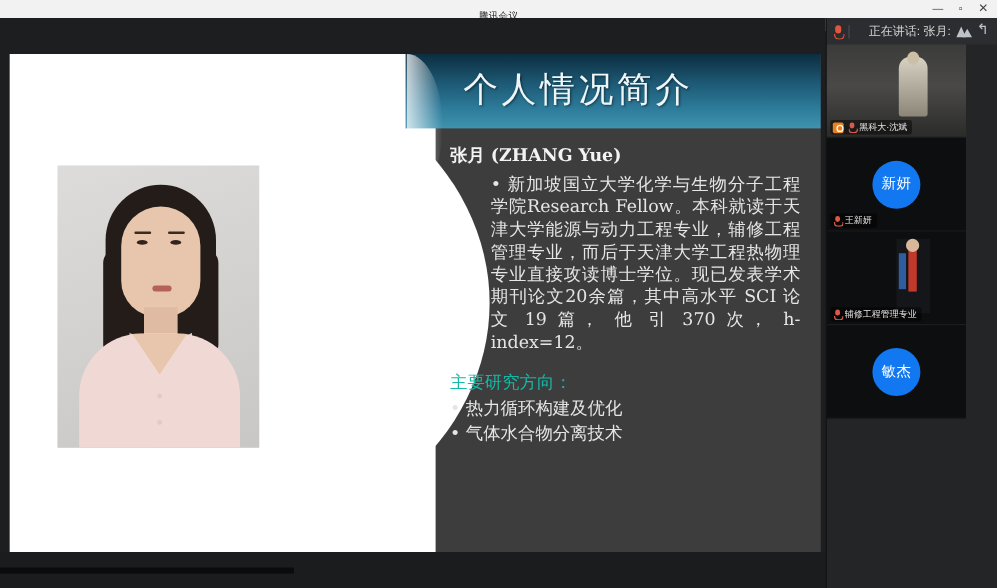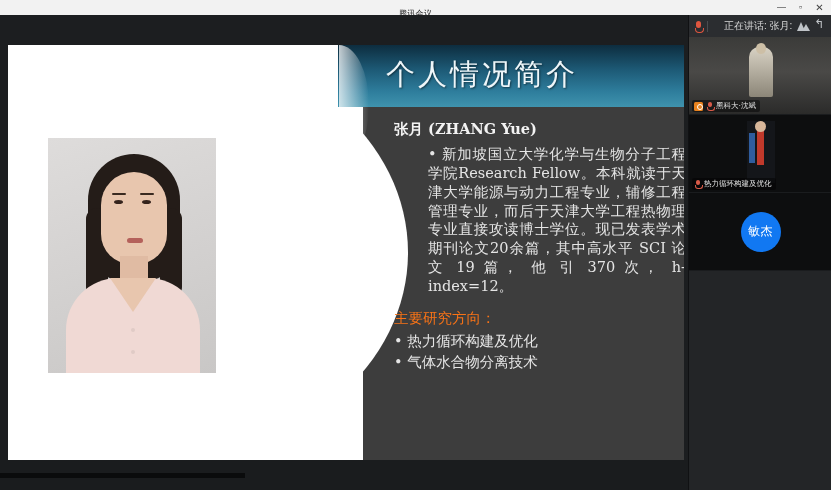--- a/index.html
+++ b/index.html
@@ -121,37 +121,37 @@
     position:absolute; left:18px; top:140px; width:134px; height:100px;
     background:#f0d9d4; border-radius:52px 52px 0 0;
   }
   .p-collar {
     position:absolute; left:62px; top:140px; width:46px; height:34px;
     background:#e8c6ae; clip-path: polygon(0 0, 100% 0, 50% 100%);
   }
   .p-btn { position:absolute; left:83px; width:4px;height:4px;background:#e0cbc6;border-radius:50%;}
 
   .slide-body {
-    position: absolute; left: 386px; top: 75px;
+    position: absolute; left: 367px; top: 75px;
     width: 292px;
     color: #e9e9e9;
   }
   .sb-name {
     font-family: "DejaVu Serif", "Liberation Serif", serif;
     font-weight: bold; font-size: 14.5px; margin-bottom: 6px;
     color: #f3f3f3;
   }
   .sb-para {
     font-family: "DejaVu Serif", "Liberation Serif", serif;
     font-size: 14.5px; line-height: 1.30; text-align: justify;
     color: #e5e5e5; margin-bottom: 13px; margin-left: 34px;
   }
   .sb-sub {
     font-family: "DejaVu Serif", "Liberation Serif", serif;
-    font-size: 14.5px; color: #f97316; margin-bottom: 3px;
+    font-size: 14.5px; color: #14b8a6; margin-bottom: 3px;
   }
   .sb-li {
     font-family: "DejaVu Serif", "Liberation Serif", serif;
     font-size: 14.5px; color: #e5e5e5; line-height: 1.45;
     padding-left: 10px; text-indent: -10px;
   }
   .stage-bottom {
     position:absolute; left:0; bottom:0; width:688px; height:30px;
     background:#1a1c1e;
   }
@@ -204,21 +204,21 @@
     width: 12px; height: 11px; position: relative;
   }
   .ico-collapse::before {
     content:'↰'; position:absolute; left:0; top:-3px;
     font-size: 12px; color:#bfc3c7; line-height:1;
   }
 
   .tiles { position: relative; }
   .tile {
     position: relative;
-    width: 143px; height: 78px;
+    width: 116px; height: 78px;
     overflow: hidden;
     border-bottom: 1px solid #1a1c1e;
   }
   .tile-name {
     position: absolute; left: 3px; bottom: 2px;
     display: flex; align-items: center; gap: 3px;
     background: rgba(0,0,0,.45);
     padding: 1px 4px 1px 2px; border-radius: 2px;
     max-width: 137px;
   }
@@ -372,29 +372,36 @@
         <div class="t1-person"></div>
         <div class="t1-head"></div>
         <div class="tile-name">
           <div class="host-badge"></div>
           <div class="mic-sm red"></div>
           <div class="nm">黑科大·沈斌</div>
         </div>
       </div>
 
 
+      <div class="tile tile-dark">
+        <div class="av-bubble">新妍</div>
+        <div class="tile-name">
+          <div class="mic-sm red"></div>
+          <div class="nm">王新妍</div>
+        </div>
+      </div>
 
       <div class="tile tile-dark">
         <div class="t4-frame"></div>
         <div class="t4-blue"></div>
         <div class="t4-red"></div>
         <div class="t4-head"></div>
         <div class="tile-name">
           <div class="mic-sm red"></div>
-          <div class="nm">热力循环构建及优化</div>
+          <div class="nm">辅修工程管理专业</div>
         </div>
       </div>
 
 
       <div class="tile tile-dark">
         <div class="av-bubble">敏杰</div>
 
       </div>
 
     </div>

